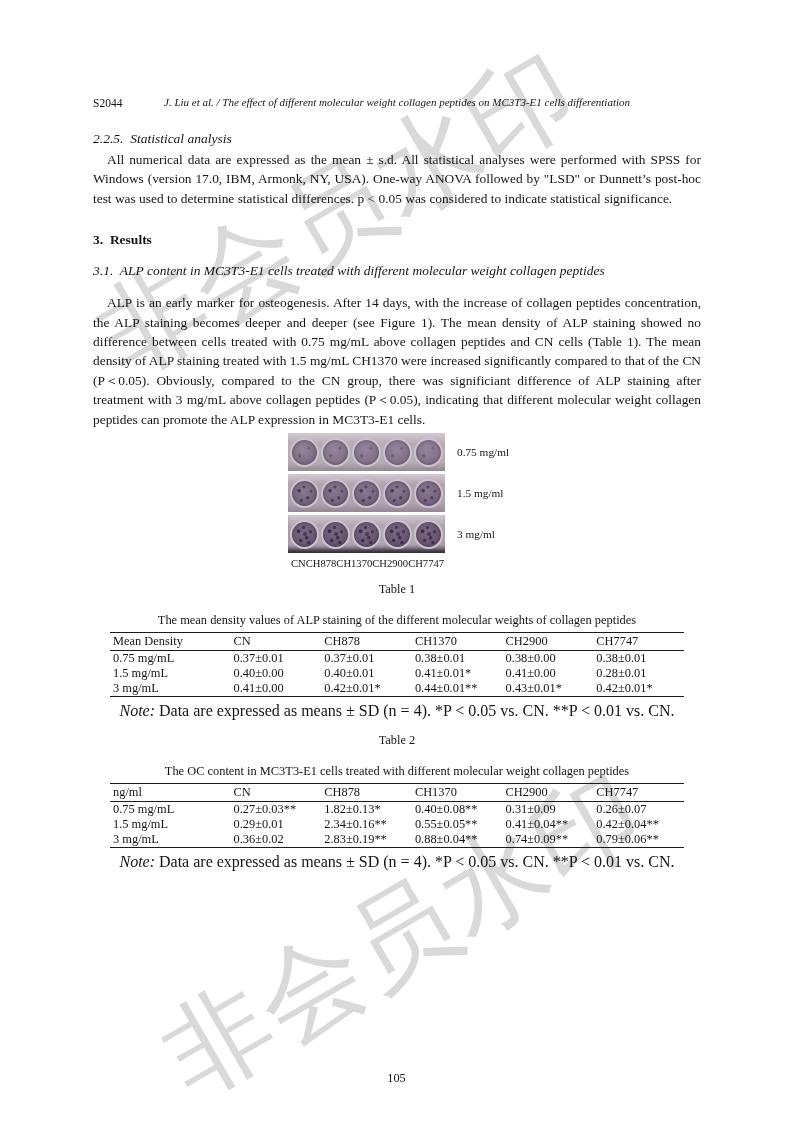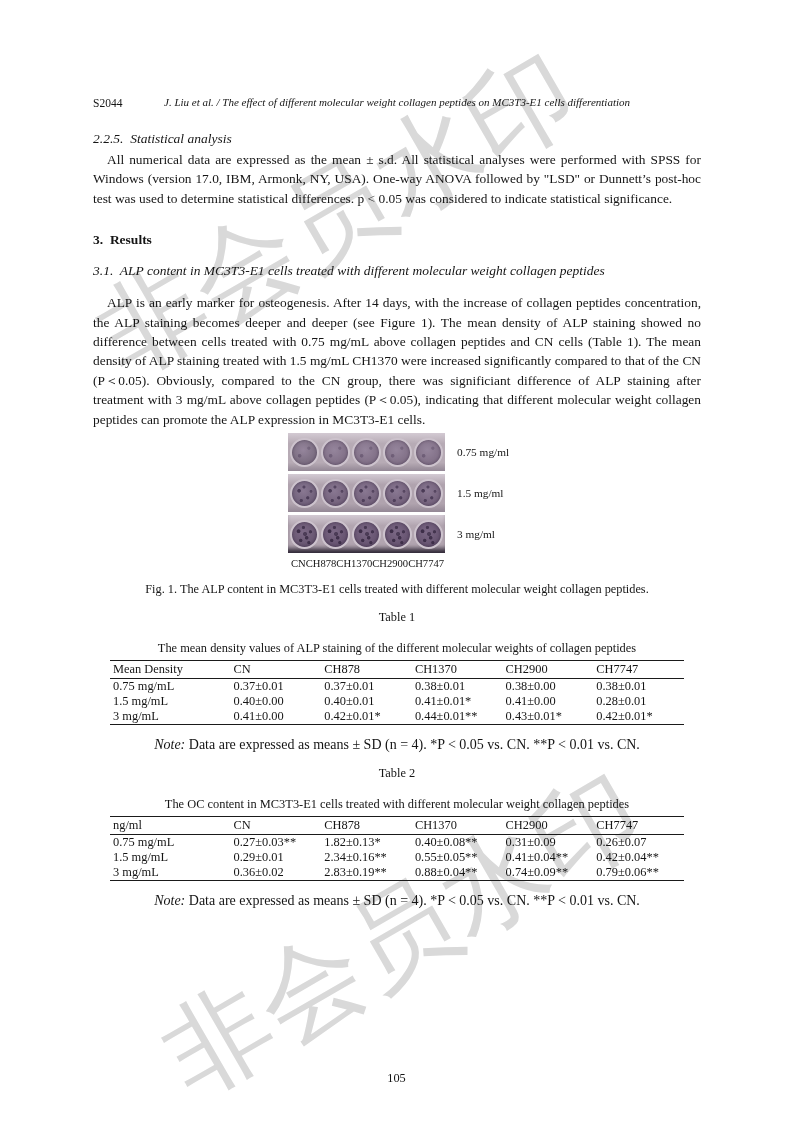--- a/index.html
+++ b/index.html
@@ -70,21 +70,21 @@
   .tabtitle { text-align:center; font-size:12.4px; margin-top:13px; }
   .tabcap   { text-align:center; font-size:12.4px; margin-top:16px; }
   table.datatable { border-collapse:collapse; width:574px; margin:4px 0 0 17px;
                     font-size:12.4px; table-layout:fixed;
                     border-top:1.4px solid #1a1a1a; border-bottom:1.4px solid #1a1a1a; }
   .datatable th { font-weight:normal; text-align:left; border-bottom:1.4px solid #1a1a1a;
                   padding:1px 3px; height:17px; }
   .datatable td { padding:0 3px; height:15px; text-align:left; }
   .datatable th:nth-child(1), .datatable td:nth-child(1) { width:21%; }
   .datatable th:nth-child(n+2), .datatable td:nth-child(n+2) { width:15.8%; }
-  .tabnote { text-align:center; font-size:14px; margin-top:12px; }
+  .tabnote { text-align:center; font-size:16px; margin-top:5px; }
   .tabnote .itl { font-style:italic; }
 
   .pagenum { position:absolute; left:0; top:1071px; width:793px; text-align:center;
              font-size:12.3px; z-index:1; }
 </style>
 </head>
 <body>
 
 <div class="watermark wm1">非会员水印</div>
 <div class="watermark wm2">非会员水印</div>
@@ -136,21 +136,20 @@
           <span class="figlabel">3 mg/ml</span>
         </div>
       </div>
     <div class="fig-collabels" id="fig-collabels">
         <span>CN</span>
         <span>CH878</span>
         <span>CH1370</span>
         <span>CH2900</span>
         <span>CH7747</span>
       </div>
-    <p class="figcap">Fig. 1. The ALP content in MC3T3-E1 cells treated with different molecular weight collagen peptides.</p>
   </div>
 
   <div>
     <p class="tabtitle">Table 1</p>
     <p class="tabcap">The mean density values of ALP staining of the different molecular weights of collagen peptides</p>
     <table class="datatable" id="table1-el">
         <thead>
           <tr>
             <th>Mean Density</th>
             <th>CN</th>

